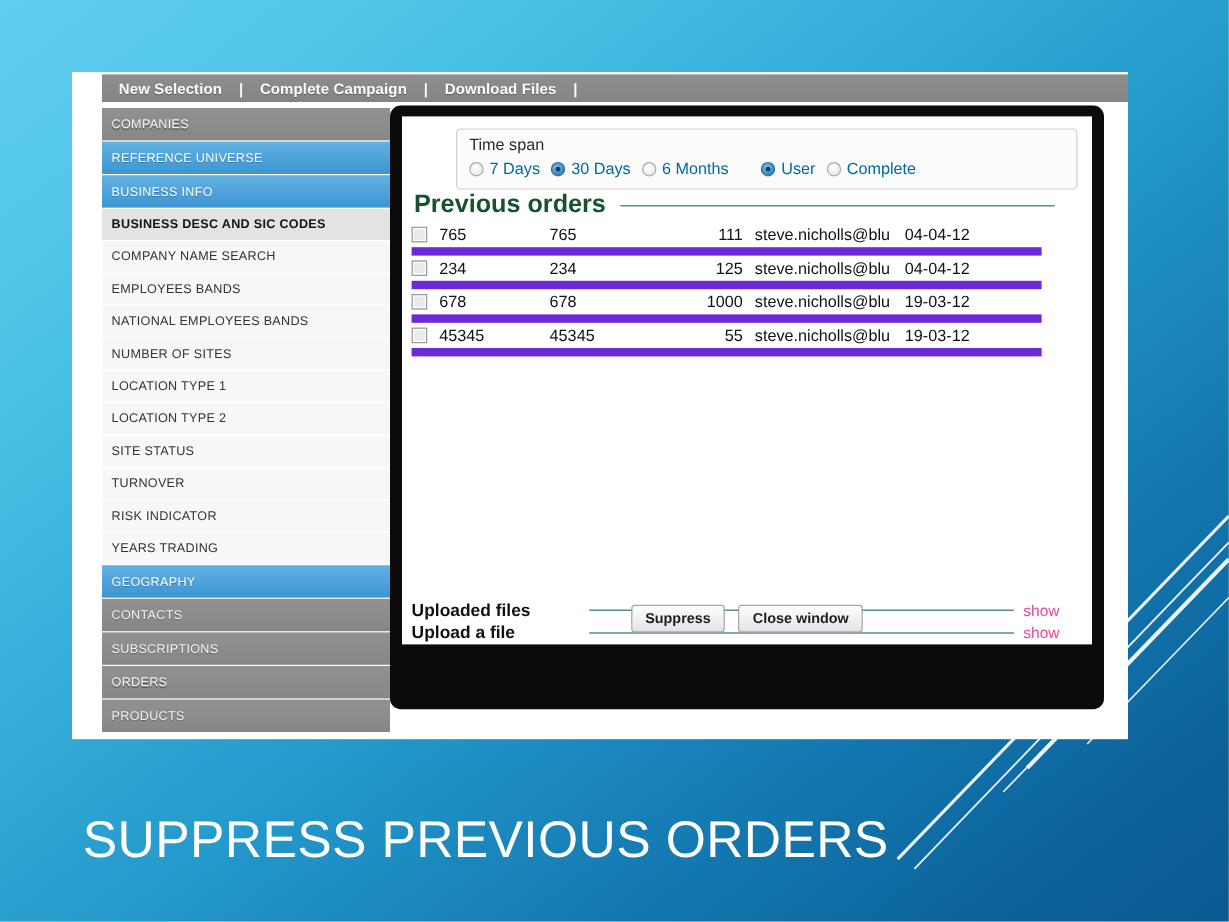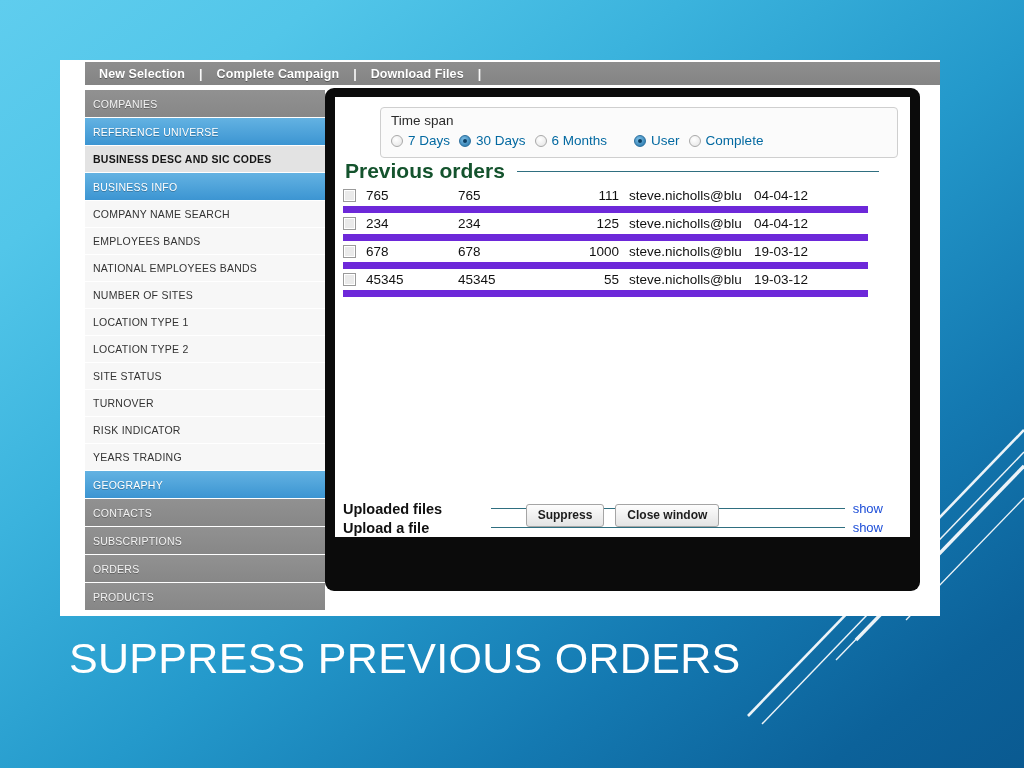--- a/index.html
+++ b/index.html
@@ -268,21 +268,21 @@
     white-space: nowrap;
   }
   .up-rule {
     flex: 1 1 auto;
     height: 1px;
     background: #2f6f80;
     margin-right: 8px;
   }
   .up-show {
     font-size: 13px;
-    color: #1d4ed8;
+    color: #ec4899;
     white-space: nowrap;
     flex: none;
   }
 
   
   #btn-row {
     position: absolute;
     left: 0;
     top: 407px;
     width: 575px;
@@ -299,21 +299,21 @@
     border: 1px solid #a5a5a5;
     border-radius: 3px;
     padding: 3px 11px 4px;
     white-space: nowrap;
   }
 
   
   #slide-title {
     position: absolute;
     left: 69px;
-    top: 634px;
+    top: 676px;
     font-size: 43px;
     font-weight: normal;
     color: #ffffff;
     letter-spacing: .3px;
     white-space: nowrap;
     z-index: 8;
     font-family: "Liberation Sans", sans-serif;
   }
 </style>
 </head>
@@ -339,22 +339,22 @@
     <span class="navitem">Download Files</span>
     <span class="sep">|</span>
     <span class="spacer"></span>
     <span class="sep">|</span>
     <span class="navitem">Log out</span>
   </div>
 
   <div id="sidebar">
       <div class="side-item gray">COMPANIES</div>
       <div class="side-item blue">REFERENCE UNIVERSE</div>
+      <div class="side-item blue">BUSINESS INFO</div>
       <div class="side-item active">BUSINESS DESC AND SIC CODES</div>
-      <div class="side-item blue">BUSINESS INFO</div>
       <div class="side-item plain">COMPANY NAME SEARCH</div>
       <div class="side-item plain">EMPLOYEES BANDS</div>
       <div class="side-item plain">NATIONAL EMPLOYEES BANDS</div>
       <div class="side-item plain">NUMBER OF SITES</div>
       <div class="side-item plain">LOCATION TYPE 1</div>
       <div class="side-item plain">LOCATION TYPE 2</div>
       <div class="side-item plain">SITE STATUS</div>
       <div class="side-item plain">TURNOVER</div>
       <div class="side-item plain">RISK INDICATOR</div>
       <div class="side-item plain">YEARS TRADING</div>

